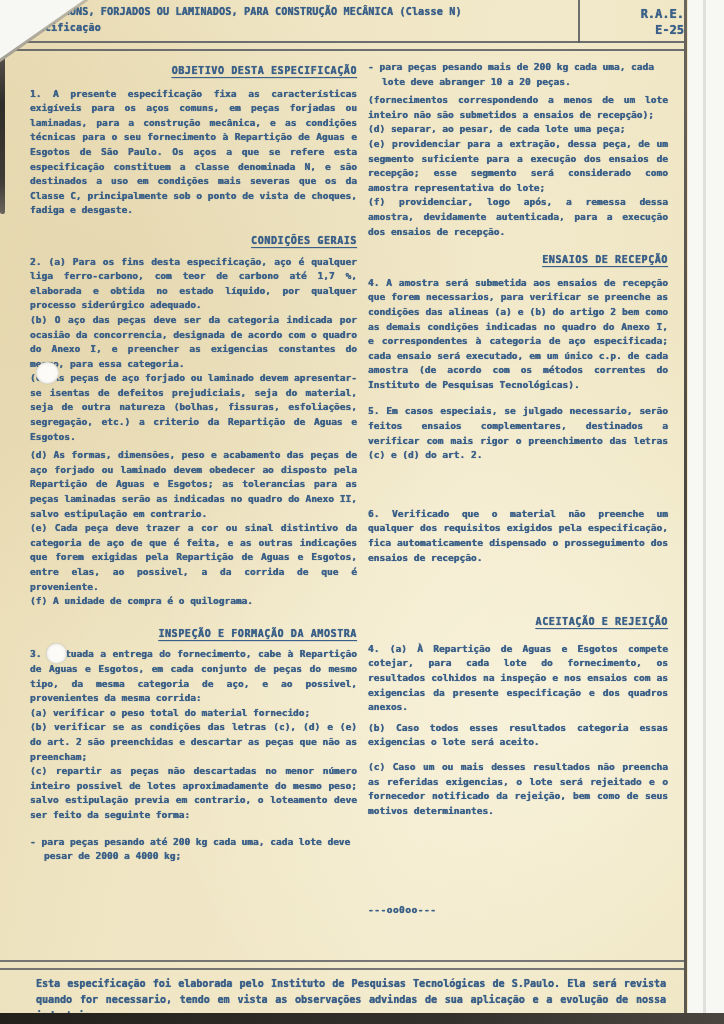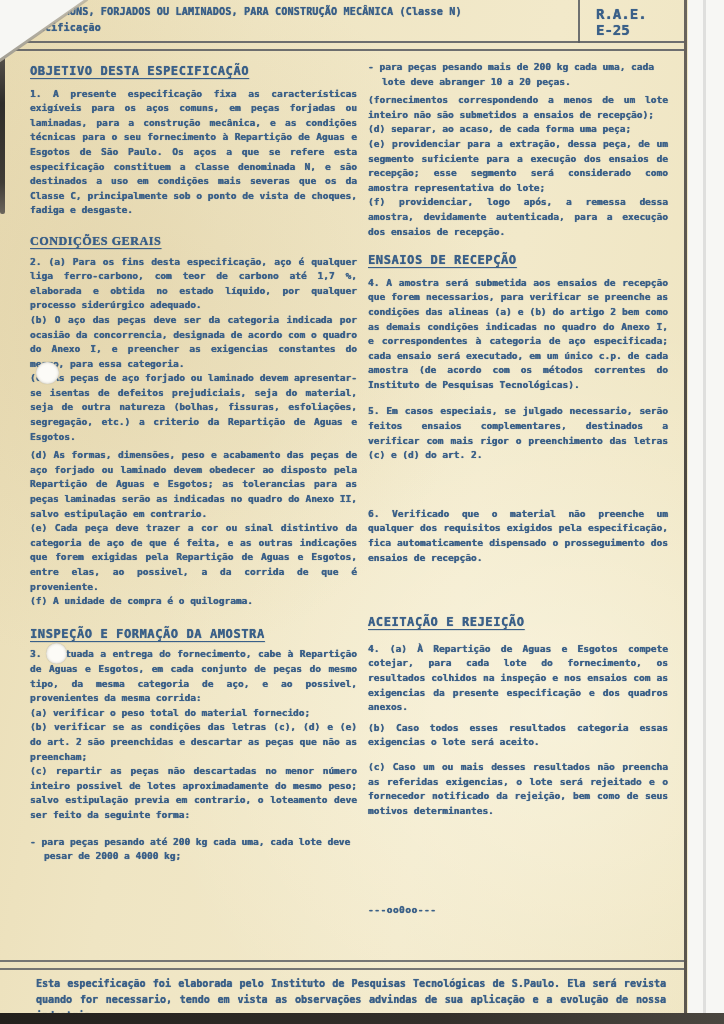--- a/index.html
+++ b/index.html
@@ -45,37 +45,37 @@
   }
   .header-title-wrap{
     position:absolute;left:20px;top:4px;width:556px;text-align:left;
   }
   .ink{
     color:#3a6089;
     text-shadow:0 0 .7px rgba(53,88,128,.95), .4px .4px .5px rgba(53,88,128,.35);
   }
   .t1{font-size:10px;font-weight:bold;letter-spacing:.2px;line-height:16px;}
   .ref-box{position:absolute;left:596px;top:6px;width:88px;}
-  .ref-box div{font-size:14px;font-weight:bold;line-height:16px;}
+  .ref-box div{font-size:12px;font-weight:bold;line-height:16px;text-align:right;}
   
   .col{position:absolute;font-size:9.5px;font-weight:bold;line-height:14.6px;}
   .col-left{left:30px;top:64px;width:327px;}
   .col-right{left:368px;top:60px;width:300px;}
   .col p{margin:0;text-align:justify;}
   h3.sec{
-    margin:0;font-size:12px;font-weight:bold;text-align:left;letter-spacing:.6px;
+    margin:0;font-size:10px;font-weight:bold;text-align:right;letter-spacing:.6px;
     text-decoration:underline;text-underline-offset:2.5px;
   }
   .bullet{padding-left:14px;text-indent:-14px;text-align:left !important;}
   .endmark{text-align:left;letter-spacing:.5px;}
   
   .m4{margin-top:4px !important;}.m6{margin-top:6px !important;}
   .m8{margin-top:8px !important;}.m10{margin-top:10px !important;}
   .m12{margin-top:12px !important;}.m14{margin-top:14px !important;}
-  .m16{margin-top:16px !important;font-family:Liberation Serif, serif;}.m18{margin-top:18px !important;}
+  .m16{margin-top:16px !important;}.m18{margin-top:18px !important;}
   .m44{margin-top:44px !important;}.m50{margin-top:50px !important;}
   .m85{margin-top:85px !important;}
   
   .hole{
     position:absolute;background:#fcfbf7;border-radius:50%;
     box-shadow:inset 0 0 3px rgba(90,80,50,.35), 0 0 1px rgba(120,110,80,.4);
   }
   .hole1{left:36px;top:362px;width:23px;height:22px;}
   .hole2{left:46px;top:643px;width:21px;height:21px;}
   
@@ -120,21 +120,21 @@
     <p class="m6">3. Efetuada a entrega do fornecimento, cabe à Repartição de Aguas e Esgotos, em cada conjunto de peças do mesmo tipo, da mesma categoria de aço, e ao possivel, provenientes da mesma corrida:</p>
     <p>(a) verificar o peso total do material fornecido;</p>
     <p>(b) verificar se as condições das letras (c), (d) e (e) do art. 2 são preenchidas e descartar as peças que não as preencham;</p>
     <p>(c) repartir as peças não descartadas no menor número inteiro possivel de lotes aproximadamente do mesmo peso; salvo estipulação previa em contrario, o loteamento deve ser feito da seguinte forma:</p>
     <p class="bullet m12">- para peças pesando até 200 kg cada uma, cada lote deve pesar de 2000 a 4000 kg;</p>
   </div>
 
   <div class="col col-right ink">
     <p class="bullet">- para peças pesando mais de 200 kg cada uma, cada lote deve abranger 10 a 20 peças.</p>
     <p class="m4">(fornecimentos correspondendo a menos de um lote inteiro não são submetidos a ensaios de recepção);</p>
-    <p>(d) separar, ao acaso, de cada forma uma peça;</p>
+    <p>(d) separar, ao pesar, de cada lote uma peça;</p>
     <p>(e) providenciar para a extração, dessa peça, de um segmento suficiente para a execução dos ensaios de recepção; esse segmento será considerado como amostra representativa do lote;</p>
     <p>(f) providenciar, logo após, a remessa dessa amostra, devidamente autenticada, para a execução dos ensaios de recepção.</p>
     <h3 class="sec m14">ENSAIOS DE RECEPÇÃO</h3>
     <p class="m8">4. A amostra será submetida aos ensaios de recepção que forem necessarios, para verificar se preenche as condições das alineas (a) e (b) do artigo 2 bem como as demais condições indicadas no quadro do Anexo I, e correspondentes à categoria de aço especificada; cada ensaio será executado, em um único c.p. de cada amostra (de acordo com os métodos correntes do Instituto de Pesquisas Tecnológicas).</p>
     <p class="m12">5. Em casos especiais, se julgado necessario, serão feitos ensaios complementares, destinados a verificar com mais rigor o preenchimento das letras (c) e (d) do art. 2.</p>
     <p class="m44">6. Verificado que o material não preenche um qualquer dos requisitos exigidos pela especificação, fica automaticamente dispensado o prosseguimento dos ensaios de recepção.</p>
     <h3 class="sec m50">ACEITAÇÃO E REJEIÇÃO</h3>
     <p class="m12">4. (a) À Repartição de Aguas e Esgotos compete cotejar, para cada lote do fornecimento, os resultados colhidos na inspeção e nos ensaios com as exigencias da presente especificação e dos quadros anexos.</p>
     <p class="m6">(b) Caso todos esses resultados categoria essas exigencias o lote será aceito.</p>
     <p class="m10">(c) Caso um ou mais desses resultados não preencha as referidas exigencias, o lote será rejeitado e o fornecedor notificado da rejeição, bem como de seus motivos determinantes.</p>

